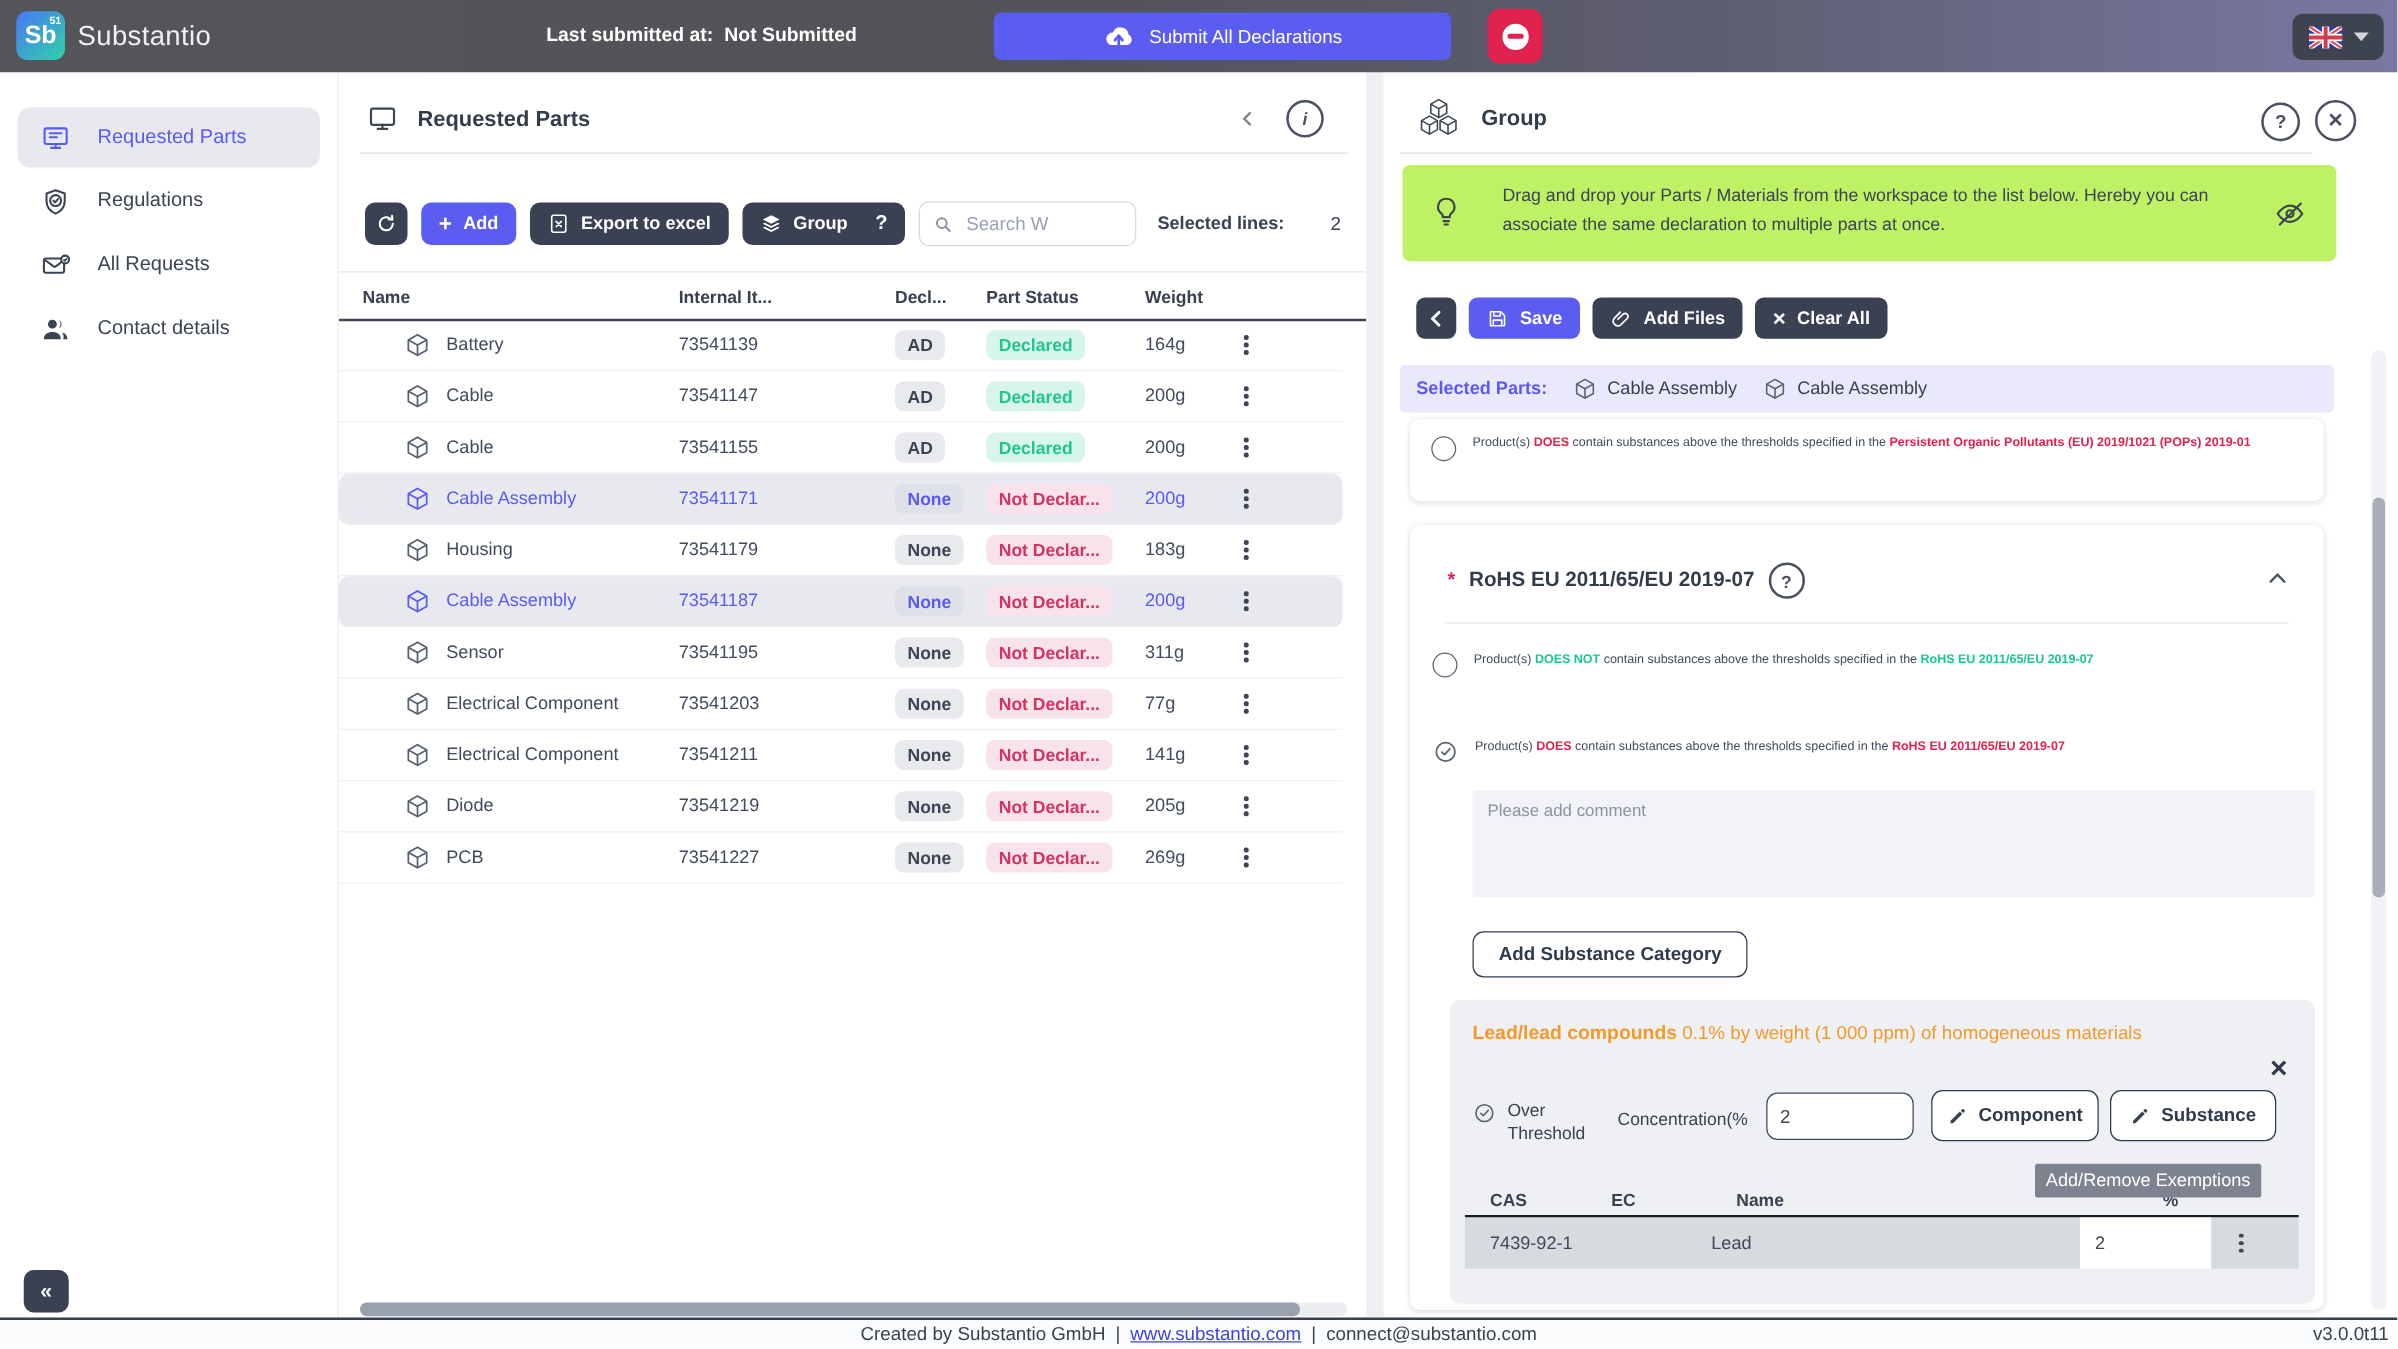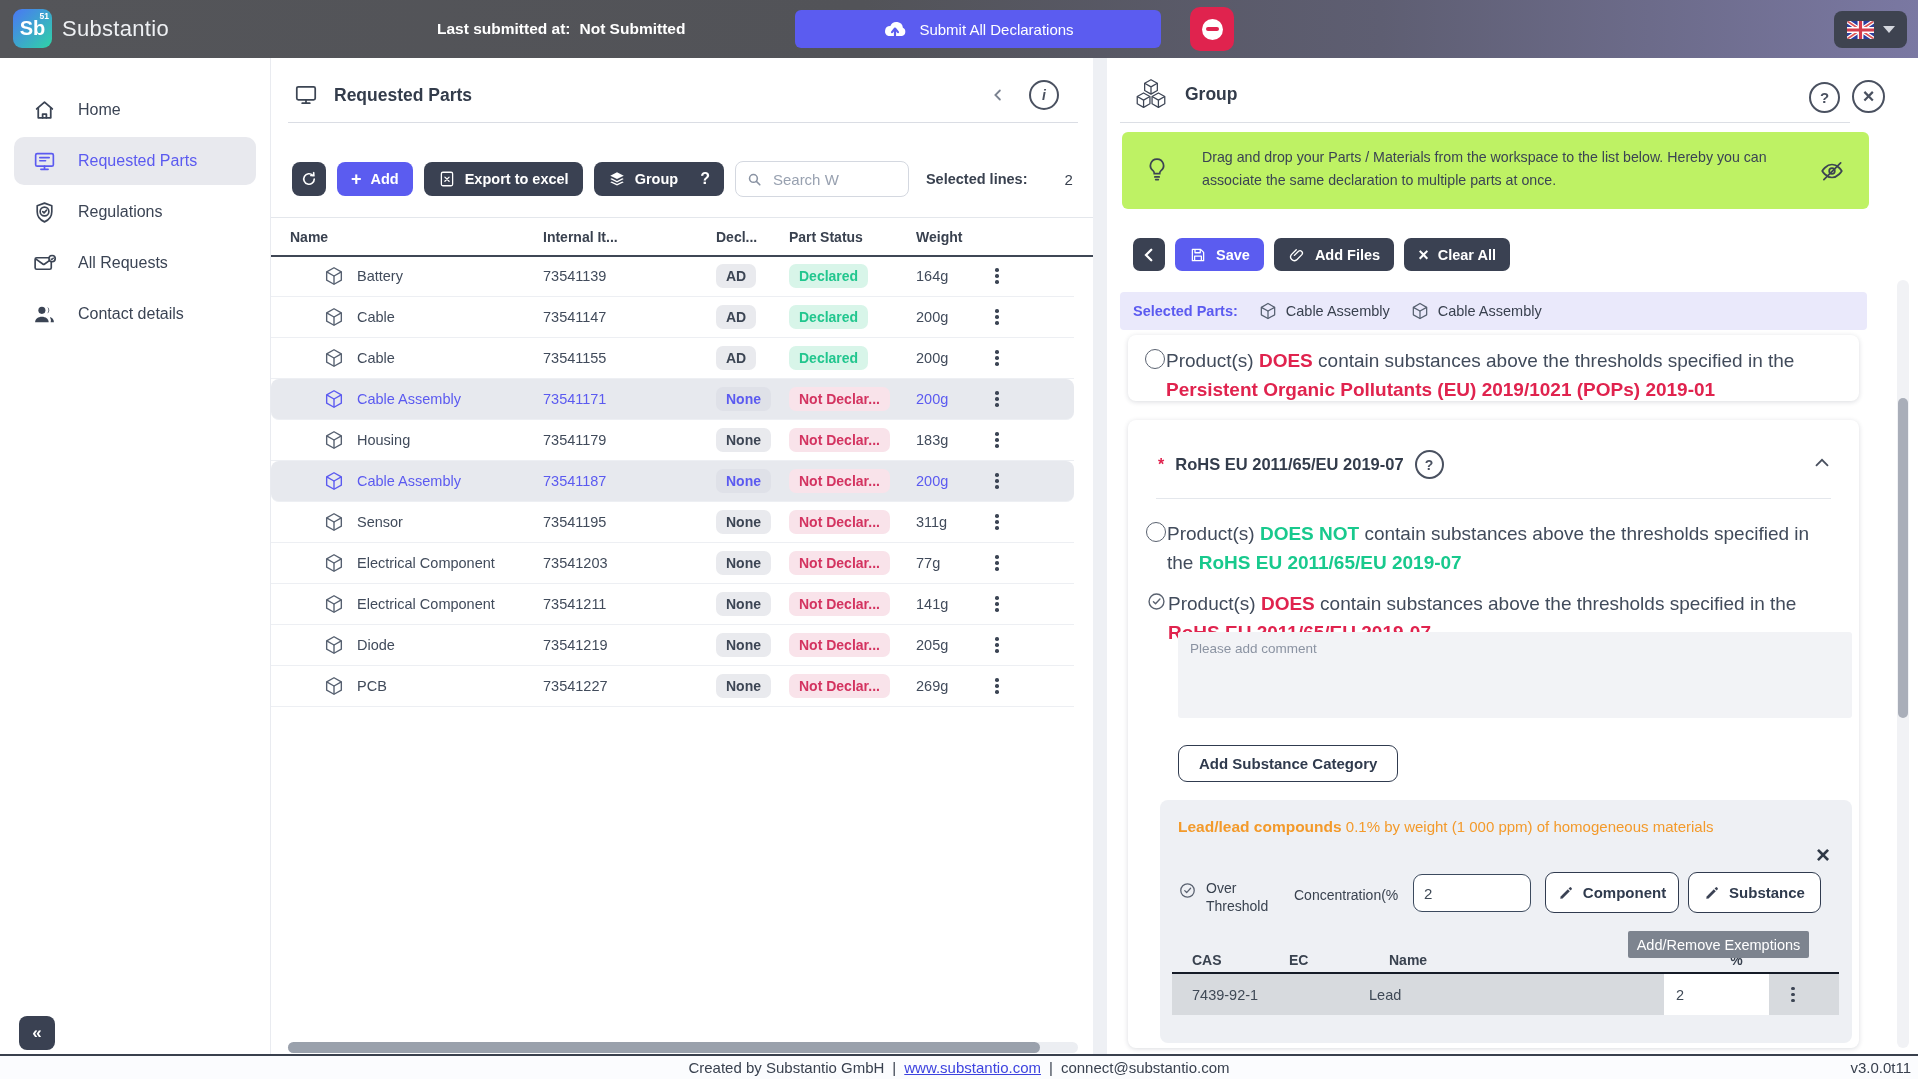--- a/index.html
+++ b/index.html
@@ -101,21 +101,21 @@
   .r-btns .tb-btn{height:33px;border-radius:7px}
   .back-btn{width:32px;padding:0;justify-content:center}
   .x-glyph{font-size:18px;font-weight:bold;line-height:1}
   .sel-strip{position:absolute;top:234px;left:13px;width:747px;height:38px;background:#eae9fb;
     border-radius:4px;display:flex;align-items:center;padding-left:13px;gap:20px;box-sizing:border-box}
   .strip-label{color:#5b5af0;font-size:14.5px;font-weight:600}
   .chip{display:flex;gap:8px;align-items:center;font-size:14.5px;color:#39414f;cursor:pointer}
   .chip svg{width:20px;height:20px;color:#566070}
   .card{background:#fff;border-radius:8px;box-shadow:0 1px 5px rgba(30,40,60,.16)}
   .pops-card{position:absolute;top:277px;left:21px;width:731px;height:66px}
-  .opt{display:flex;gap:1px;font-size:19px;line-height:1.5;color:#414b5b}
+  .opt{display:flex;gap:13px;font-size:10px;line-height:1.5;color:#414b5b}
   .pops-card .opt{padding:12px 16px 0 17px}
   .radio{flex:none;width:18px;height:18px;border:1.5px solid #5a6270;border-radius:50%;margin-top:2px;cursor:pointer}
   .chk-ico{flex:none;width:21px;height:21px;color:#5a6270;margin-top:1px;cursor:pointer}
   .em-red,.reg-red{color:#e0234e;font-weight:bold}
   .em-green,.reg-green{color:#18c98d;font-weight:bold}
   .rohs-card{position:absolute;top:362px;left:21px;width:731px;height:628px}
   .rohs-head{position:absolute;top:30px;left:30px;display:flex;gap:11px;align-items:center}
   .req{color:#e0234e;font-weight:bold;font-size:16px}
   .rohs-title{font-weight:bold;font-size:16.5px;color:#333c4b}
   .rohs-help{width:25px;height:25px;font-size:14px}
@@ -205,30 +205,20 @@
         <path d="M15 0v20M0 10h30" stroke="#fff" stroke-width="6.5"></path>
         <path d="M15 0v20M0 10h30" stroke="#d33c4c" stroke-width="3.5"></path>
       </g>
     </svg>
     <span class="caret"></span>
   </div>
 </div>
 
 <div class="sidebar">
   <div class="side-nav">
-      <div class="side-item">
-        <span class="side-icon">
-          <svg viewBox="0 0 24 24" fill="none" stroke="currentColor" stroke-width="1.7" stroke-linecap="round" stroke-linejoin="round">
-            <path d="M4.5 10.5L12 4l7.5 6.5"></path>
-            <path d="M6 9.7V19h12V9.7"></path>
-            <path d="M10.2 19v-3.6h3.6V19"></path>
-          </svg>
-        </span>
-        <span class="side-label">Home</span>
-      </div>
       <div class="side-item active">
         <span class="side-icon">
           <svg viewBox="0 0 24 24" fill="none" stroke="currentColor" stroke-width="1.6">
             <rect x="3.5" y="4.5" width="17" height="12" rx="1.5"></rect>
             <path d="M7.5 8.3h9M7.5 11.3h5.5" stroke-linecap="round"></path>
             <path d="M12 16.5v3M8.5 19.5h7" stroke-linecap="round"></path>
           </svg>
         </span>
         <span class="side-label">Requested Parts</span>
       </div>

